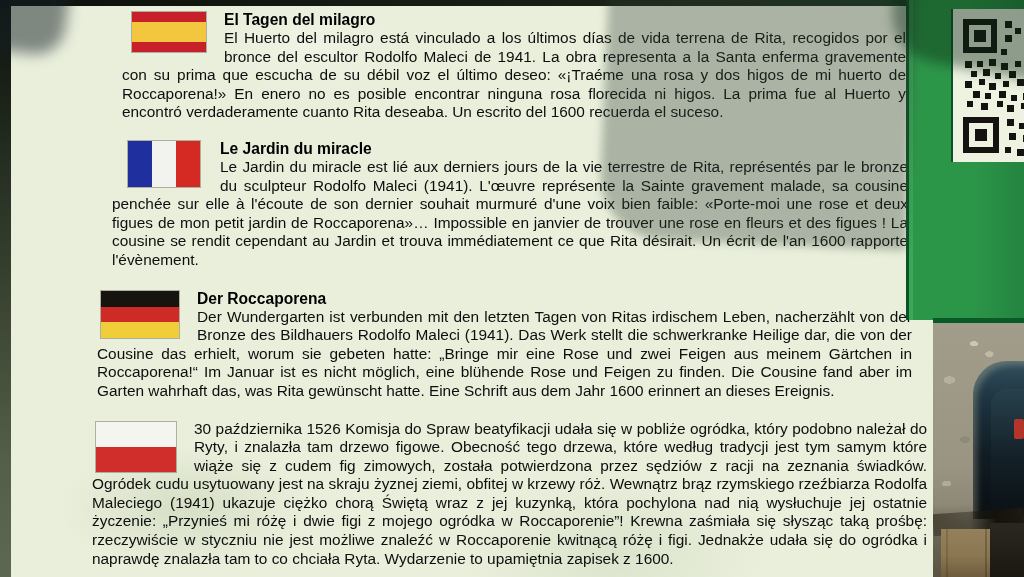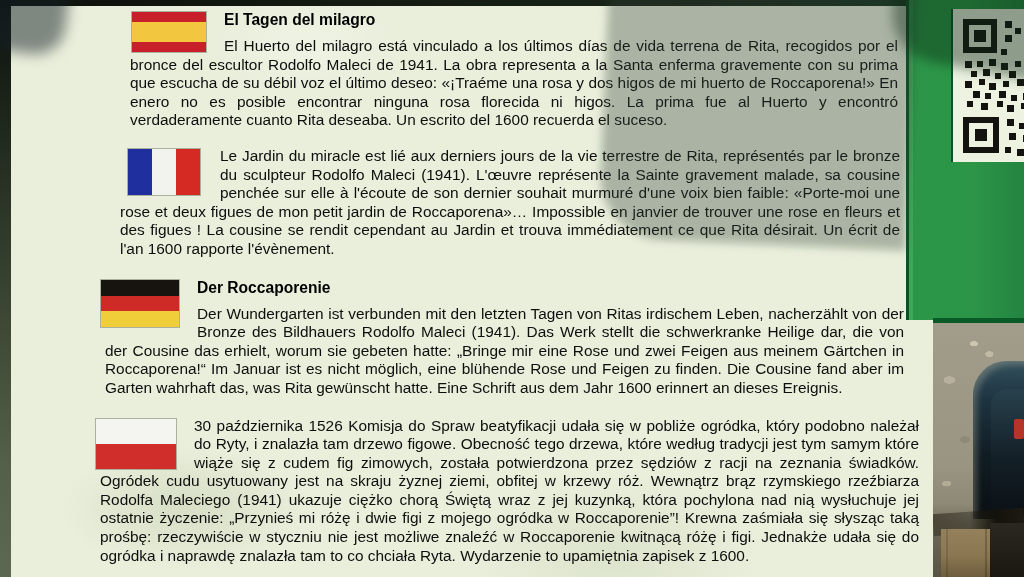--- a/index.html
+++ b/index.html
@@ -73,21 +73,21 @@
       linear-gradient(180deg,#94805a 0%,#8a7650 45%,#6e5c3e 80%,#4a3e2a 100%);
   }
   .photo-base-dark{
     position:absolute;right:0;top:200px;width:34px;height:70px;
     background:linear-gradient(180deg,#2a2820,#15130d);
   }
   
   .sections{position:absolute;left:0;top:6px;right:0;z-index:2;}
   .section{color:#0e0e0e;text-align:justify;font-size:15.4px;line-height:18.6px;}
   .section h3{font-size:15.6px;line-height:19px;margin:0;text-align:left;font-weight:bold;color:#000;}
-  .section p{margin:8px;}
+  .section p{margin:0;}
   .s-es{margin:4px 118px 0 122px;}
   .s-fr{margin:17px 116px 0 112px;}
   .s-de{margin:19px 112px 0 97px;}
   .s-pl{margin:19px 97px 0 92px;}
   
   .flag{float:left;box-shadow:0 0 0 1px rgba(60,60,50,.35);}
   .flag-es{width:74px;height:40px;margin:2px 18px 2px 10px;
     background:linear-gradient(180deg,#c8202a 0 25%,#f2c63f 25% 75%,#c8202a 75% 100%);}
   .flag-fr{width:72px;height:46px;margin:2px 20px 2px 16px;
     background:linear-gradient(90deg,#1f2f9e 0 33.3%,#f2f3ee 33.3% 66.6%,#d42a23 66.6% 100%);}
@@ -121,26 +121,27 @@
 <div class="sections">
 
   <div class="section s-es">
     <div class="flag flag-es"></div>
     <h3>El Tagen del milagro</h3>
     <p>El Huerto del milagro está vinculado a los últimos días de vida terrena de Rita, recogidos por el bronce del escultor Rodolfo Maleci de 1941. La obra representa a la Santa enferma gravemente con su prima que escucha de su débil voz el último deseo: «¡Traéme una rosa y dos higos de mi huerto de Roccaporena!» En enero no es posible encontrar ninguna rosa florecida ni higos. La prima fue al Huerto y encontró verdaderamente cuanto Rita deseaba. Un escrito del 1600 recuerda el suceso.</p>
   </div>
 
   <div class="section s-fr">
     <div class="flag flag-fr"></div>
+    <h3>Le Jardin du miracle</h3>
     <p>Le Jardin du miracle est lié aux derniers jours de la vie terrestre de Rita, représentés par le bronze du sculpteur Rodolfo Maleci (1941). L'œuvre représente la Sainte gravement malade, sa cousine penchée sur elle à l'écoute de son dernier souhait murmuré d'une voix bien faible: «Porte-moi une rose et deux figues de mon petit jardin de Roccaporena»… Impossible en janvier de trouver une rose en fleurs et des figues ! La cousine se rendit cependant au Jardin et trouva immédiatement ce que Rita désirait. Un écrit de l'an 1600 rapporte l'évènement.</p>
   </div>
 
   <div class="section s-de">
     <div class="flag flag-de"></div>
-    <h3>Der Roccaporenie</h3>
+    <h3>Der Roccaporena</h3>
     <p>Der Wundergarten ist verbunden mit den letzten Tagen von Ritas irdischem Leben, nacherzählt von der Bronze des Bildhauers Rodolfo Maleci (1941). Das Werk stellt die schwerkranke Heilige dar, die von der Cousine das erhielt, worum sie gebeten hatte: „Bringe mir eine Rose und zwei Feigen aus meinem Gärtchen in Roccaporena!“ Im Januar ist es nicht möglich, eine blühende Rose und Feigen zu finden. Die Cousine fand aber im Garten wahrhaft das, was Rita gewünscht hatte. Eine Schrift aus dem Jahr 1600 erinnert an dieses Ereignis.</p>
   </div>
 
   <div class="section s-pl">
     <div class="flag flag-pl"></div>
     <p>30 października 1526 Komisja do Spraw beatyfikacji udała się w pobliże ogródka, który podobno należał do Ryty, i znalazła tam drzewo figowe. Obecność tego drzewa, które według tradycji jest tym samym które wiąże się z cudem fig zimowych, została potwierdzona przez sędziów z racji na zeznania świadków. Ogródek cudu usytuowany jest na skraju żyznej ziemi, obfitej w krzewy róż. Wewnątrz brąz rzymskiego rzeźbiarza Rodolfa Maleciego (1941) ukazuje ciężko chorą Świętą wraz z jej kuzynką, która pochylona nad nią wysłuchuje jej ostatnie życzenie: „Przynieś mi różę i dwie figi z mojego ogródka w Roccaporenie”! Krewna zaśmiała się słysząc taką prośbę: rzeczywiście w styczniu nie jest możliwe znaleźć w Roccaporenie kwitnącą różę i figi. Jednakże udała się do ogródka i naprawdę znalazła tam to co chciała Ryta. Wydarzenie to upamiętnia zapisek z 1600.</p>
   </div>
 
 </div>
 

